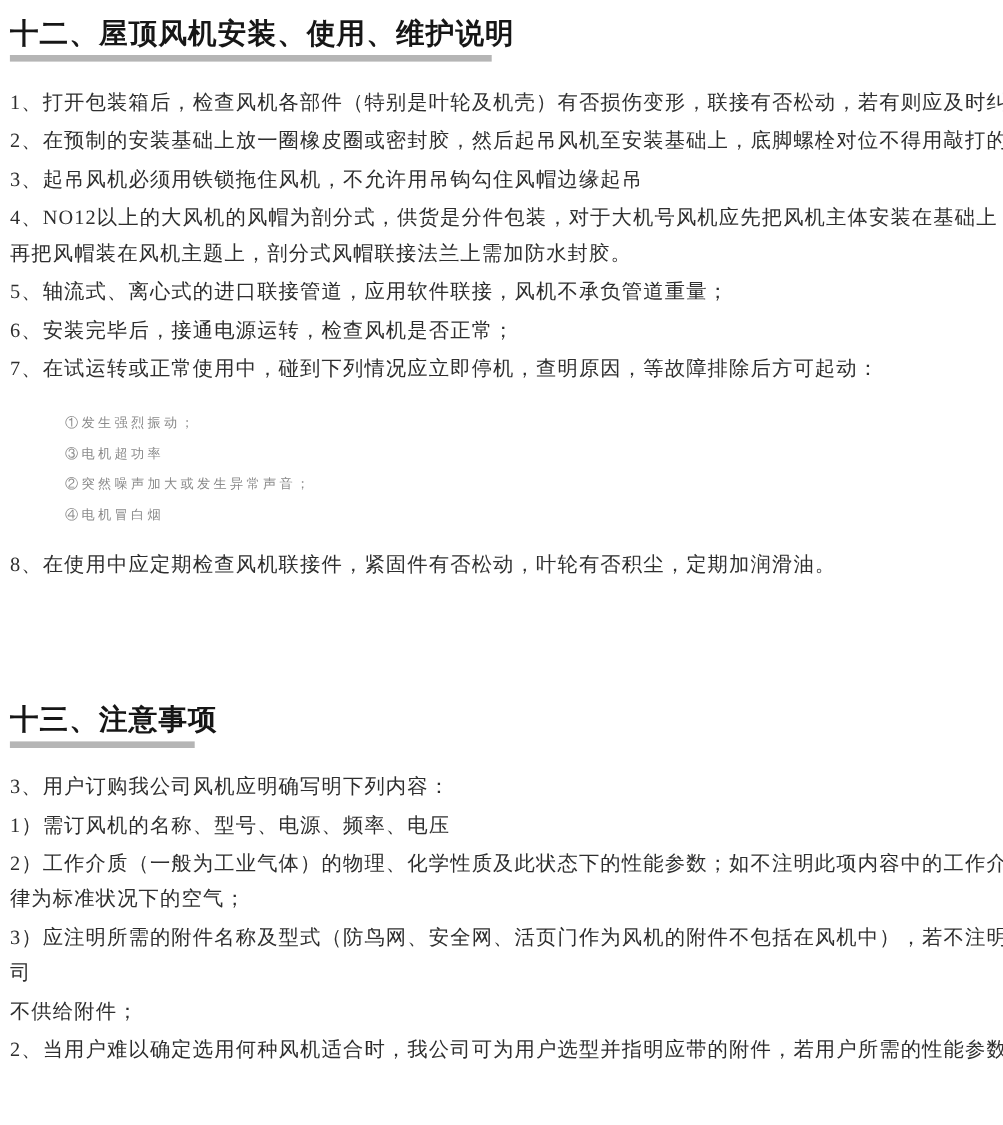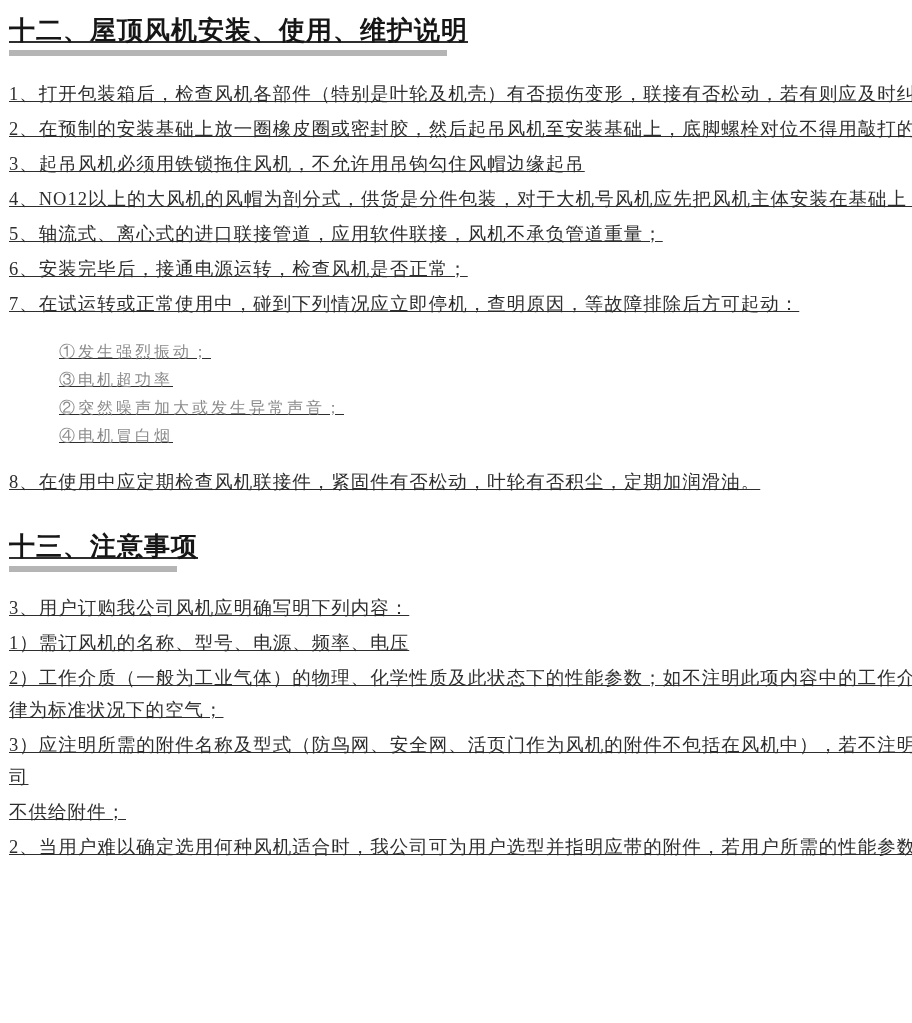--- a/index.html
+++ b/index.html
@@ -14,21 +14,20 @@
     width:912px;height:1023px;
     background:var(--page-bg);
     font-family:"Liberation Serif","DejaVu Serif",serif;
     color:var(--body-text);
     overflow:hidden;
   }
   .page{
     box-sizing:border-box;
     width:824px;height:1023px;
     padding:16px 14px 0 9px;
-    text-decoration:underline;
   }
   .section-heading{
     margin:0;
     font-size:26px;
     line-height:30px;
     font-weight:700;
     color:var(--heading-text);
     letter-spacing:1px;
     white-space:nowrap;
   }
@@ -45,26 +44,26 @@
   .line{
     font-size:18.5px;
     line-height:32px;
     letter-spacing:1px;
     white-space:nowrap;
   }
   .sublist{
     margin:18px 0 16px 50px;
   }
   .sublist .line{
-    font-size:16px;
+    font-size:12px;
     line-height:28px;
     letter-spacing:3px;
     color:var(--subitem-text);
   }
-  .section-13{margin-top:34px;}
+  .section-13{margin-top:110px;}
 </style>
 </head>
 <body>
 
 <div class="page">
 
   <div>
     <h1 class="section-heading">十二、屋顶风机安装、使用、维护说明</h1>
     <div class="heading-underline bar-w1"></div>
 
@@ -73,20 +72,21 @@
         <div class="line">1、打开包装箱后，检查风机各部件（特别是叶轮及机壳）有否损伤变形，联接有否松动，若有则应及时纠正；</div>
       </div>
       <div class="para">
         <div class="line">2、在预制的安装基础上放一圈橡皮圈或密封胶，然后起吊风机至安装基础上，底脚螺栓对位不得用敲打的办法</div>
       </div>
       <div class="para">
         <div class="line">3、起吊风机必须用铁锁拖住风机，不允许用吊钩勾住风帽边缘起吊</div>
       </div>
       <div class="para">
         <div class="line">4、NO12以上的大风机的风帽为剖分式，供货是分件包装，对于大机号风机应先把风机主体安装在基础上，然后</div>
+        <div class="line">再把风帽装在风机主题上，剖分式风帽联接法兰上需加防水封胶。</div>
       </div>
       <div class="para">
         <div class="line">5、轴流式、离心式的进口联接管道，应用软件联接，风机不承负管道重量；</div>
       </div>
       <div class="para">
         <div class="line">6、安装完毕后，接通电源运转，检查风机是否正常；</div>
       </div>
       <div class="para">
         <div class="line">7、在试运转或正常使用中，碰到下列情况应立即停机，查明原因，等故障排除后方可起动：</div>
       </div>

